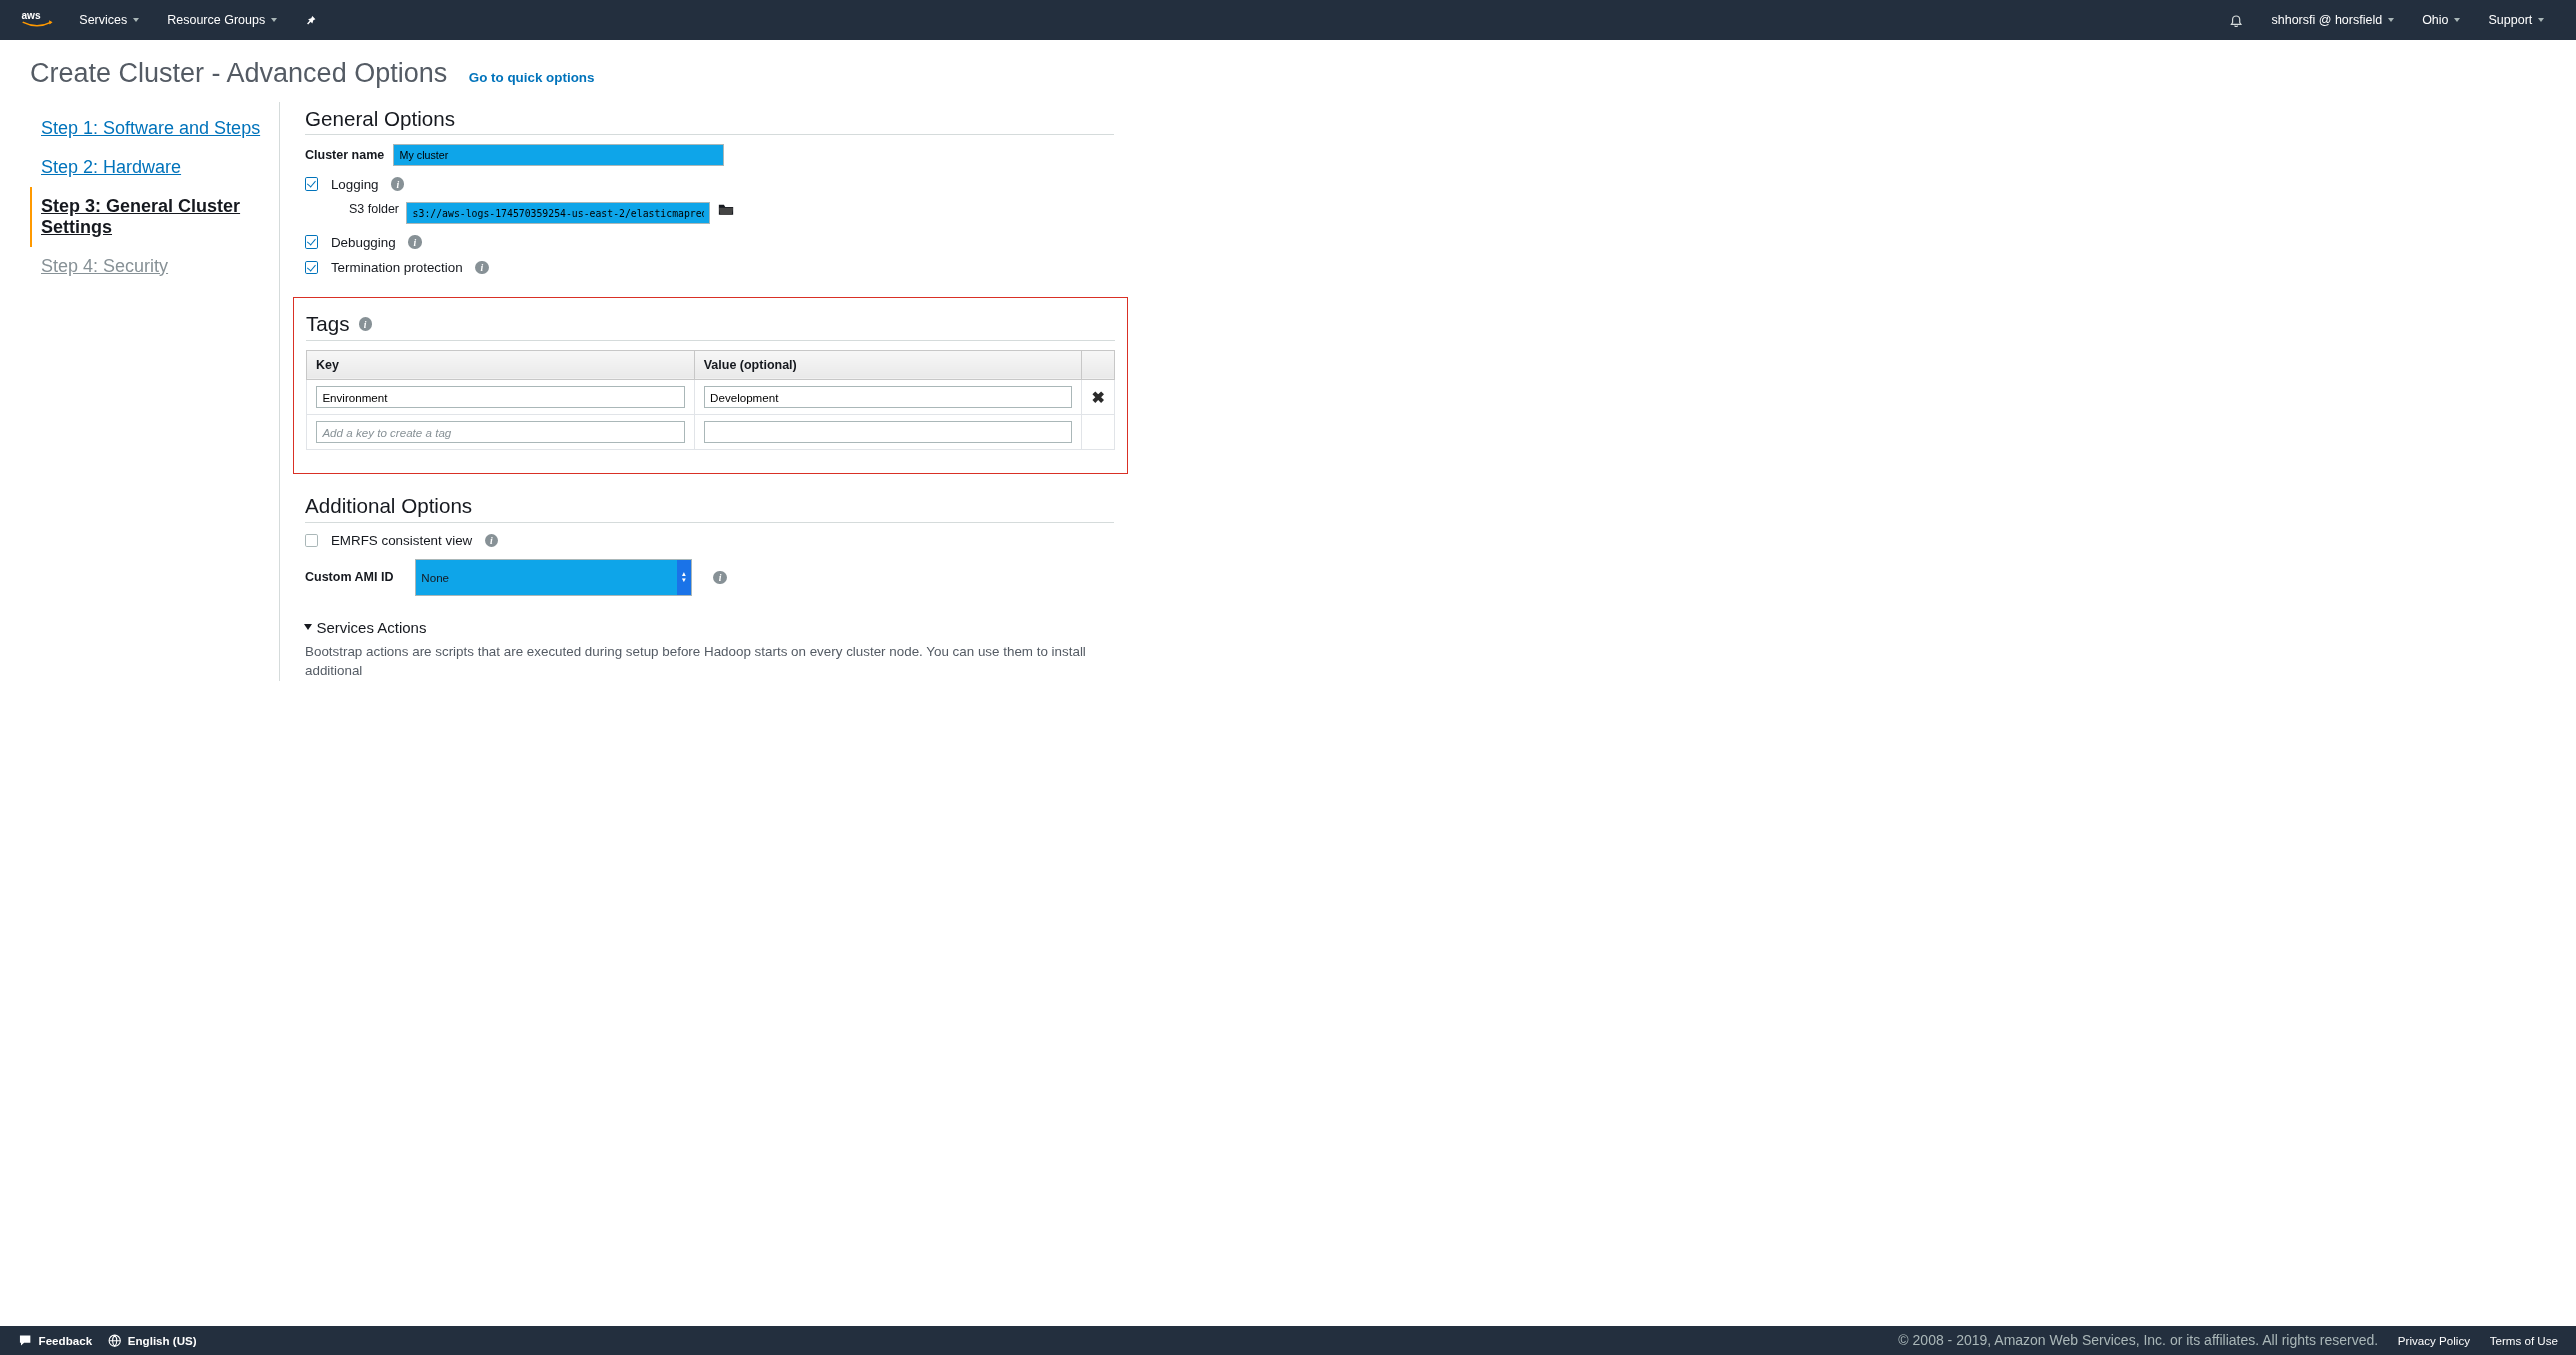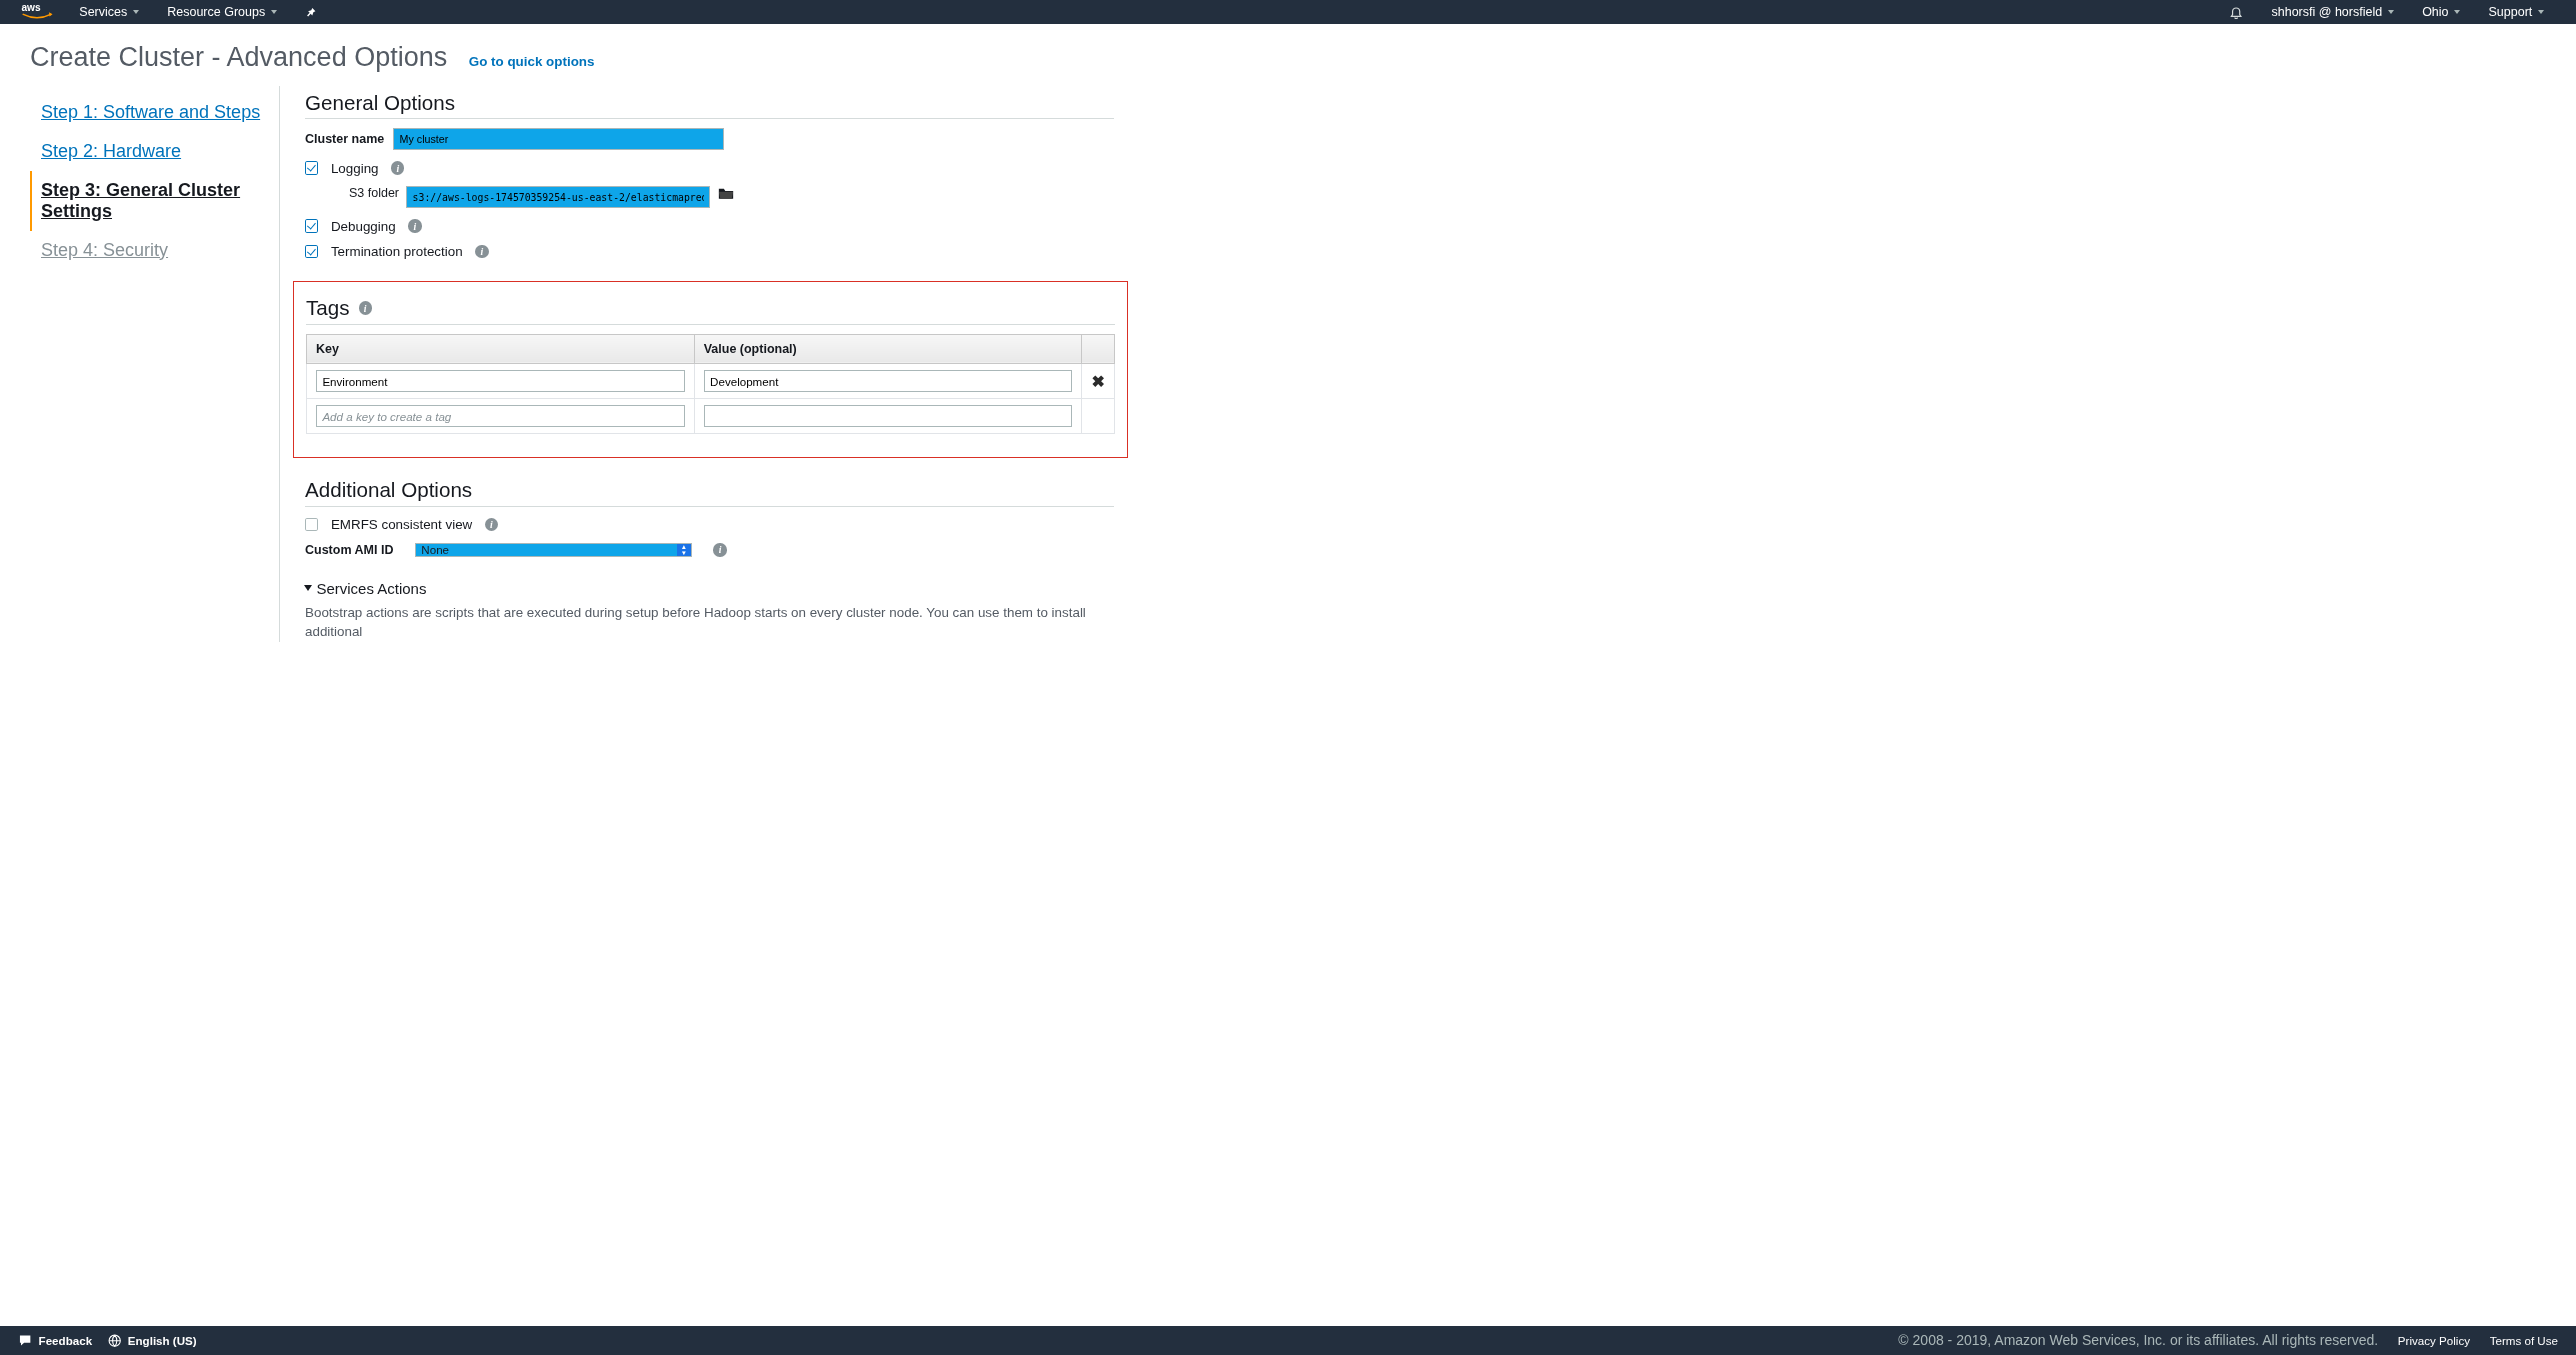--- a/index.html
+++ b/index.html
@@ -1,21 +1,21 @@
 <!DOCTYPE html>
 <html style="font-size:14.3px"><head>
 <meta charset="utf-8">
 <style>
   * { box-sizing: border-box; margin: 0; padding: 0; }
   body { font-family: -apple-system, BlinkMacSystemFont, "Segoe UI", Arial, sans-serif; background: #fff; color: #16191f; }
 
   
   .top-nav {
     background: #232f3e;
-    height: 24px;
+    height: 40px;
     display: flex;
     align-items: center;
     padding: 0 18px;
     color: #fff;
     font-size: 12.5px;
   }
   .top-nav-left, .top-nav-right { display: flex; align-items: center; gap: 0; }
   .top-nav-right { margin-left: auto; }
   .nav-item {
     display: flex; align-items: center; gap: 5.4px;
@@ -126,21 +126,21 @@
     border:0.9px solid #e1e4e8; padding:6.3px 9px;
   }
   .tag-input {
     width:100%; border:0.9px solid #aab7b8; height:21.5px; padding:1.8px 5.4px; font-size:11.6px;
   }
   .tag-input::placeholder { color:#879196; font-style: italic; }
   .del-col { width:30px; text-align:center; border:0.9px solid #e1e4e8; }
   .x-icon { font-size:16px; font-weight:900; color:#2b2b2b; cursor:pointer; }
 
   .select-box {
-    width:277px; height:14px; display:flex; align-items:center; justify-content:space-between;
+    width:277px; height:37px; display:flex; align-items:center; justify-content:space-between;
     font-size:11.6px; padding:0 0 0 5.4px;
   }
   .select-arrows {
     background:#1a73e8; color:#fff; width:14.3px; height:100%;
     display:flex; flex-direction:column; align-items:center; justify-content:center;
     font-size:6.3px; line-height:6.3px;
   }
 
   .bootstrap-row { display:flex; align-items:center; gap:5.4px; margin-top:23px; font-size:15px; }
   .tri-right { width:0;height:0;border-top:4.5px solid transparent;border-bottom:4.5px solid transparent;border-left:6.3px solid #16191f; display:inline-block;}

